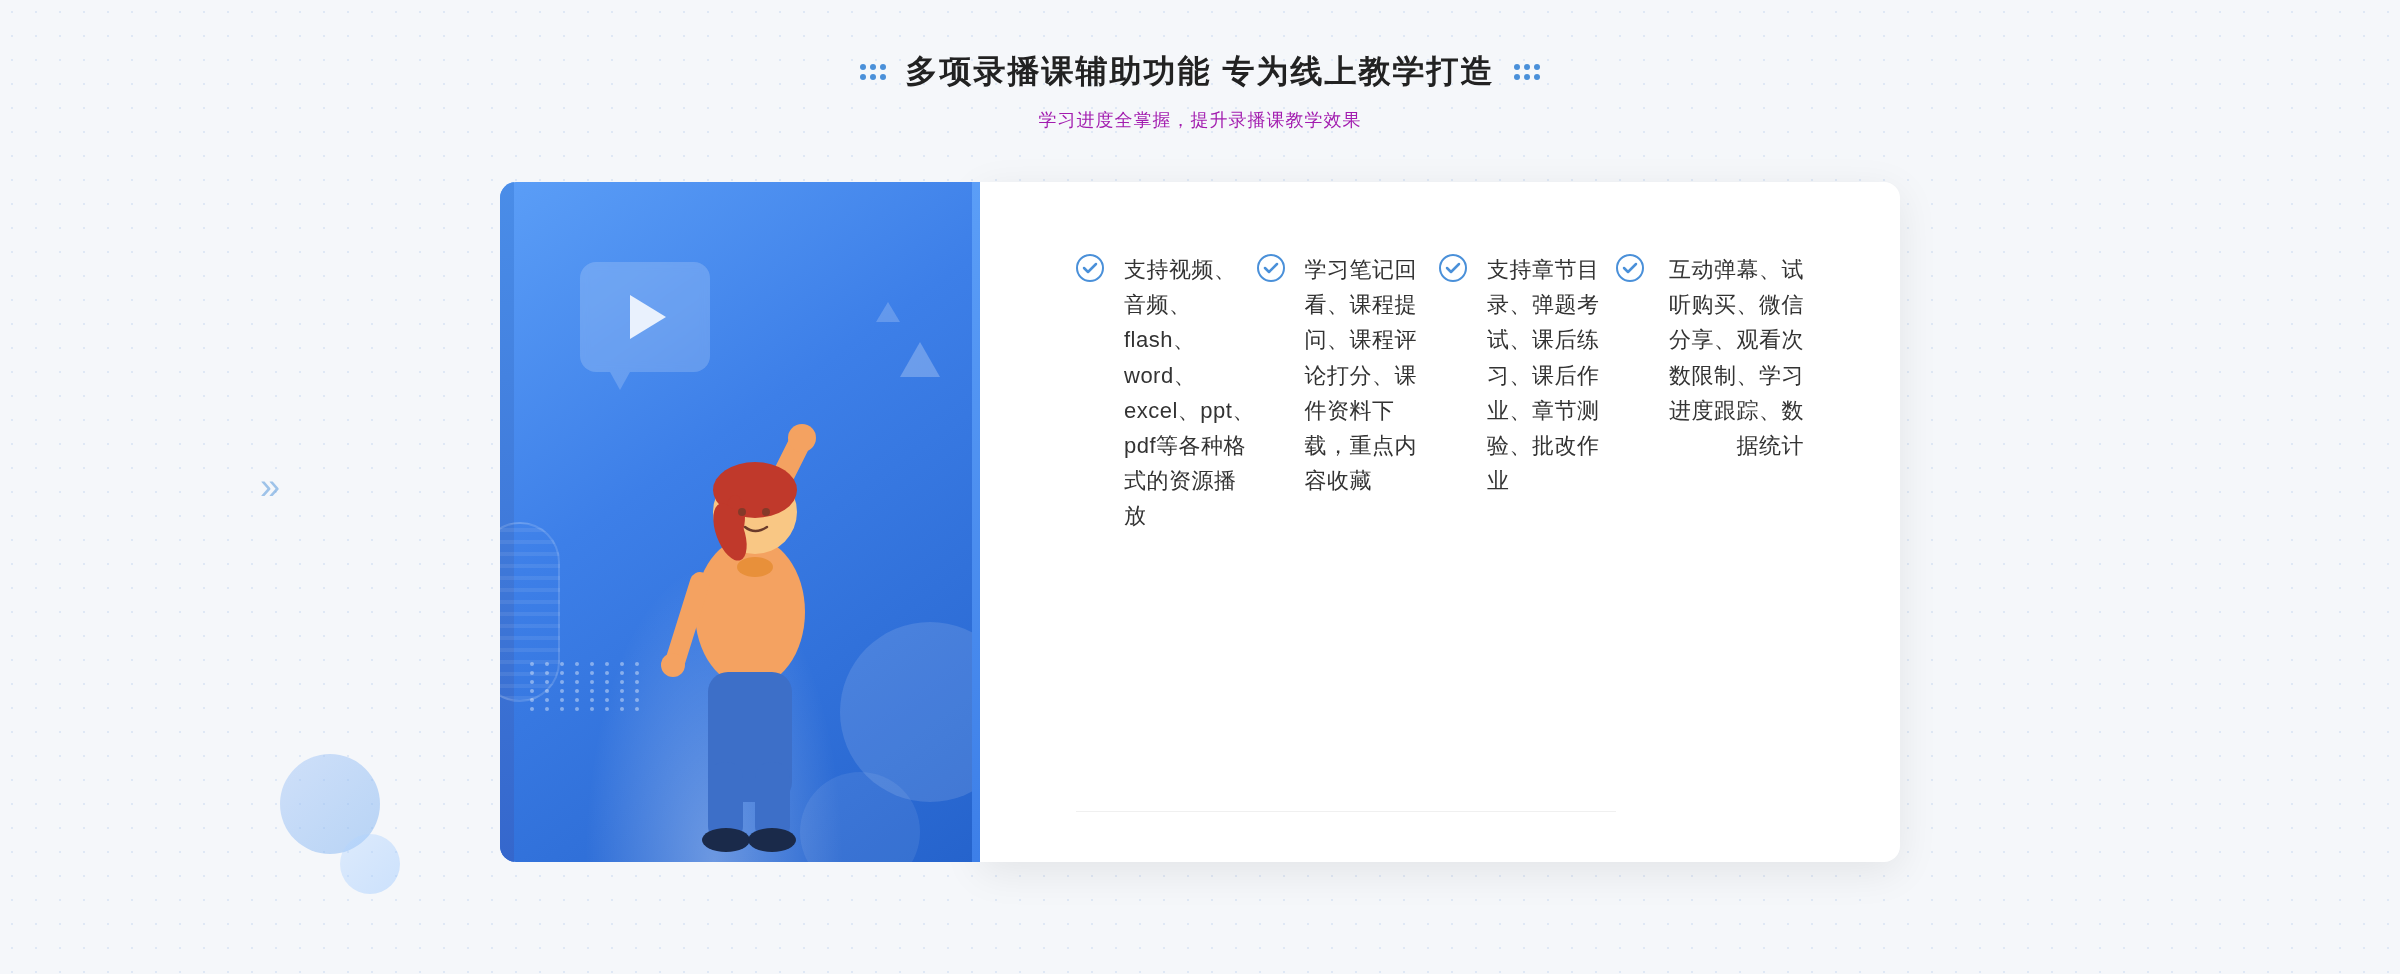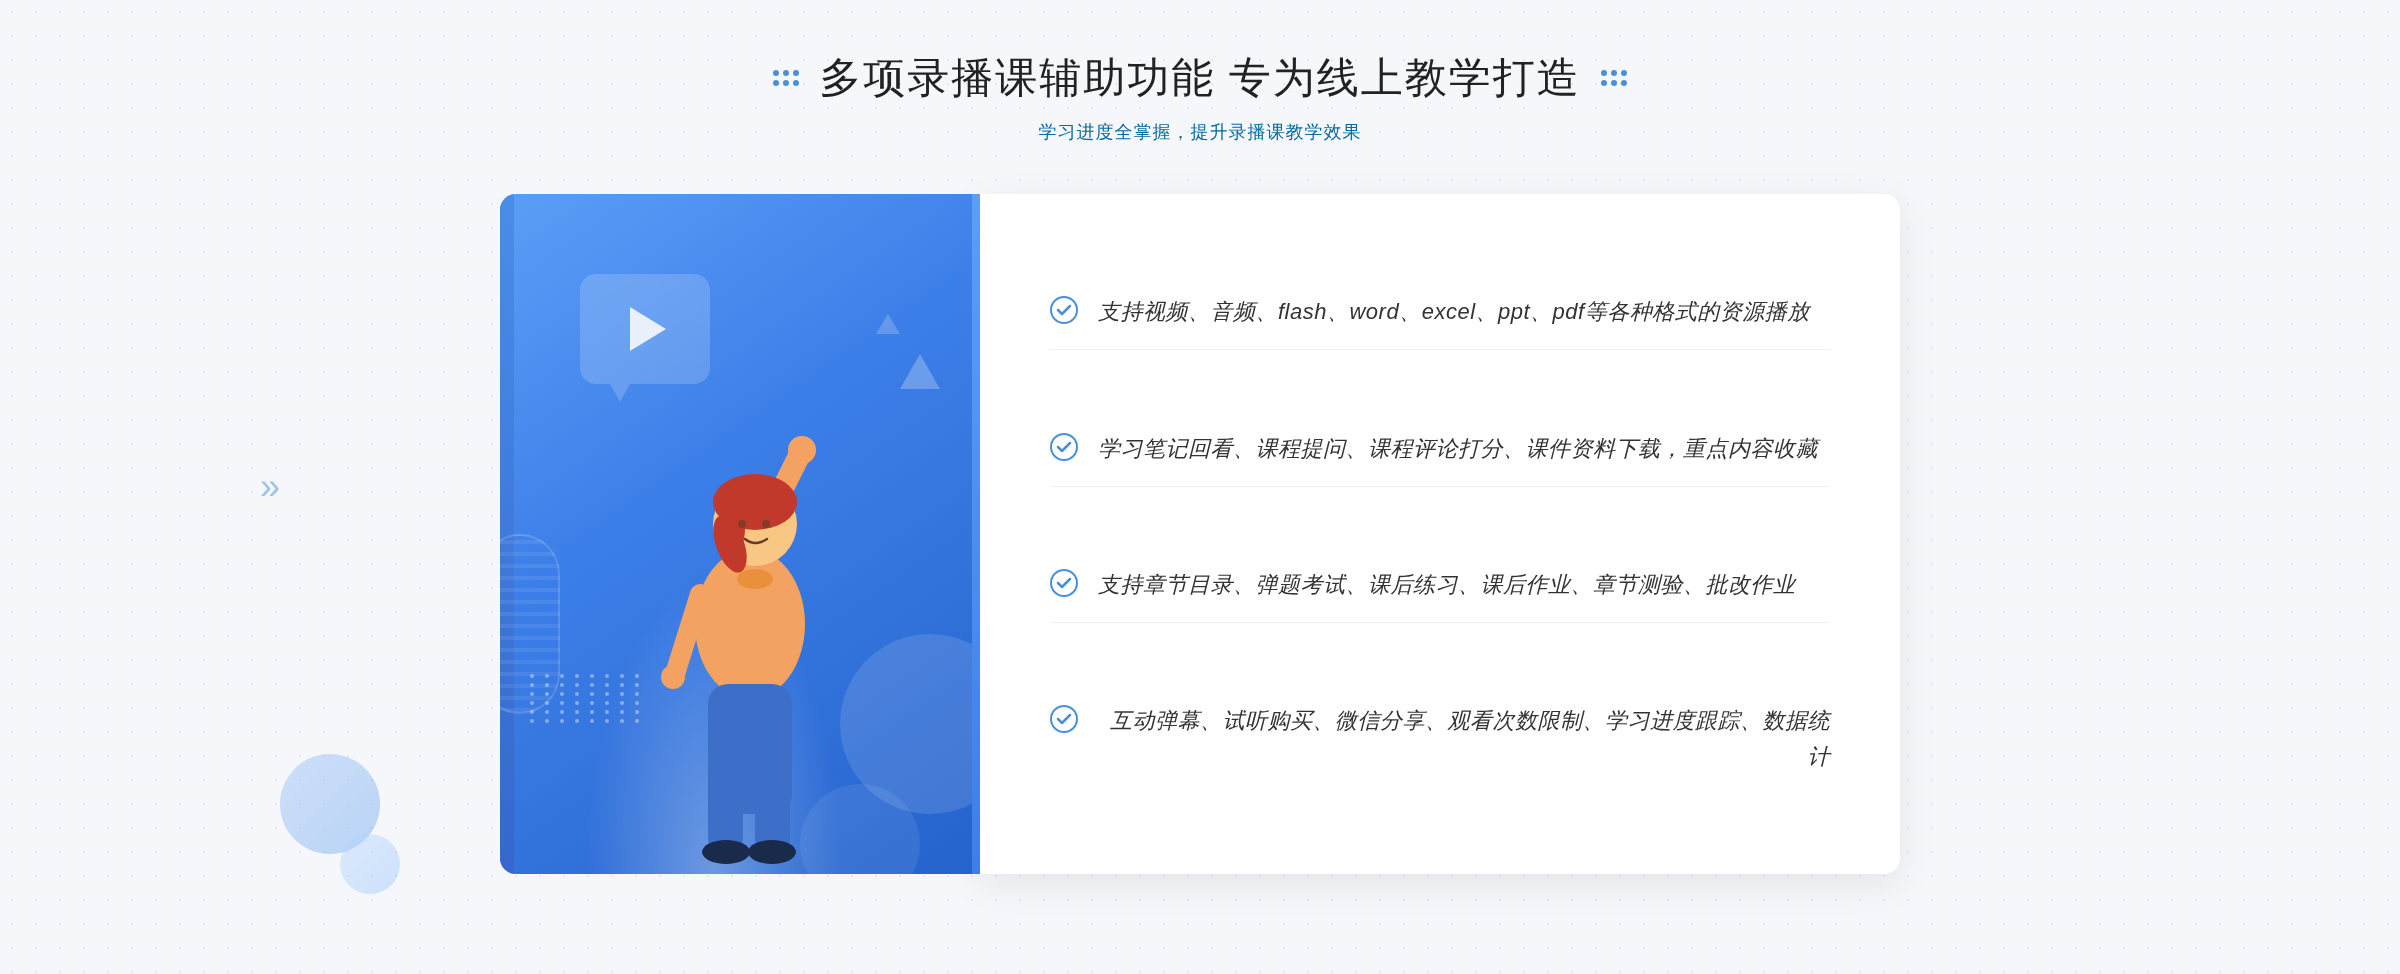--- a/index.html
+++ b/index.html
@@ -65,29 +65,29 @@
 
     .title-decorator-group span {
       display: block;
       width: 6px;
       height: 6px;
       border-radius: 50%;
       background: #4a90d9;
     }
 
     .main-title {
-      font-size: 42px;
-      font-weight: 400;
+      font-size: 32px;
+      font-weight: 700;
       color: #222;
       letter-spacing: 2px;
     }
 
     .sub-title {
       font-size: 18px;
-      color: #0369a1;
+      color: #a21caf;
       letter-spacing: 1px;
     }
 
     
     .content-area {
       display: flex;
       align-items: stretch;
       width: 1400px;
       gap: 0;
       margin-top: 20px;
@@ -241,26 +241,25 @@
       width: 260px;
       height: 300px;
       background: radial-gradient(ellipse at 50% 100%, rgba(255,255,255,0.3) 0%, transparent 70%);
     }
 
     
     .features-panel {
       flex: 1;
       background: white;
       border-radius: 0 16px 16px 0;
-      padding: 50px 70px;
+      padding: 50px 96px;
       display: flex;
-      flex-direction: column;
+      flex-direction: row;
       justify-content: space-around;
       box-shadow: 0 10px 40px rgba(0,0,0,0.08);
-      font-style: italic;
     }
 
     .feature-item {
       display: flex;
       align-items: flex-start;
       gap: 20px;
       padding: 20px 0;
       border-bottom: 1px solid #f0f0f0;
     }
 

